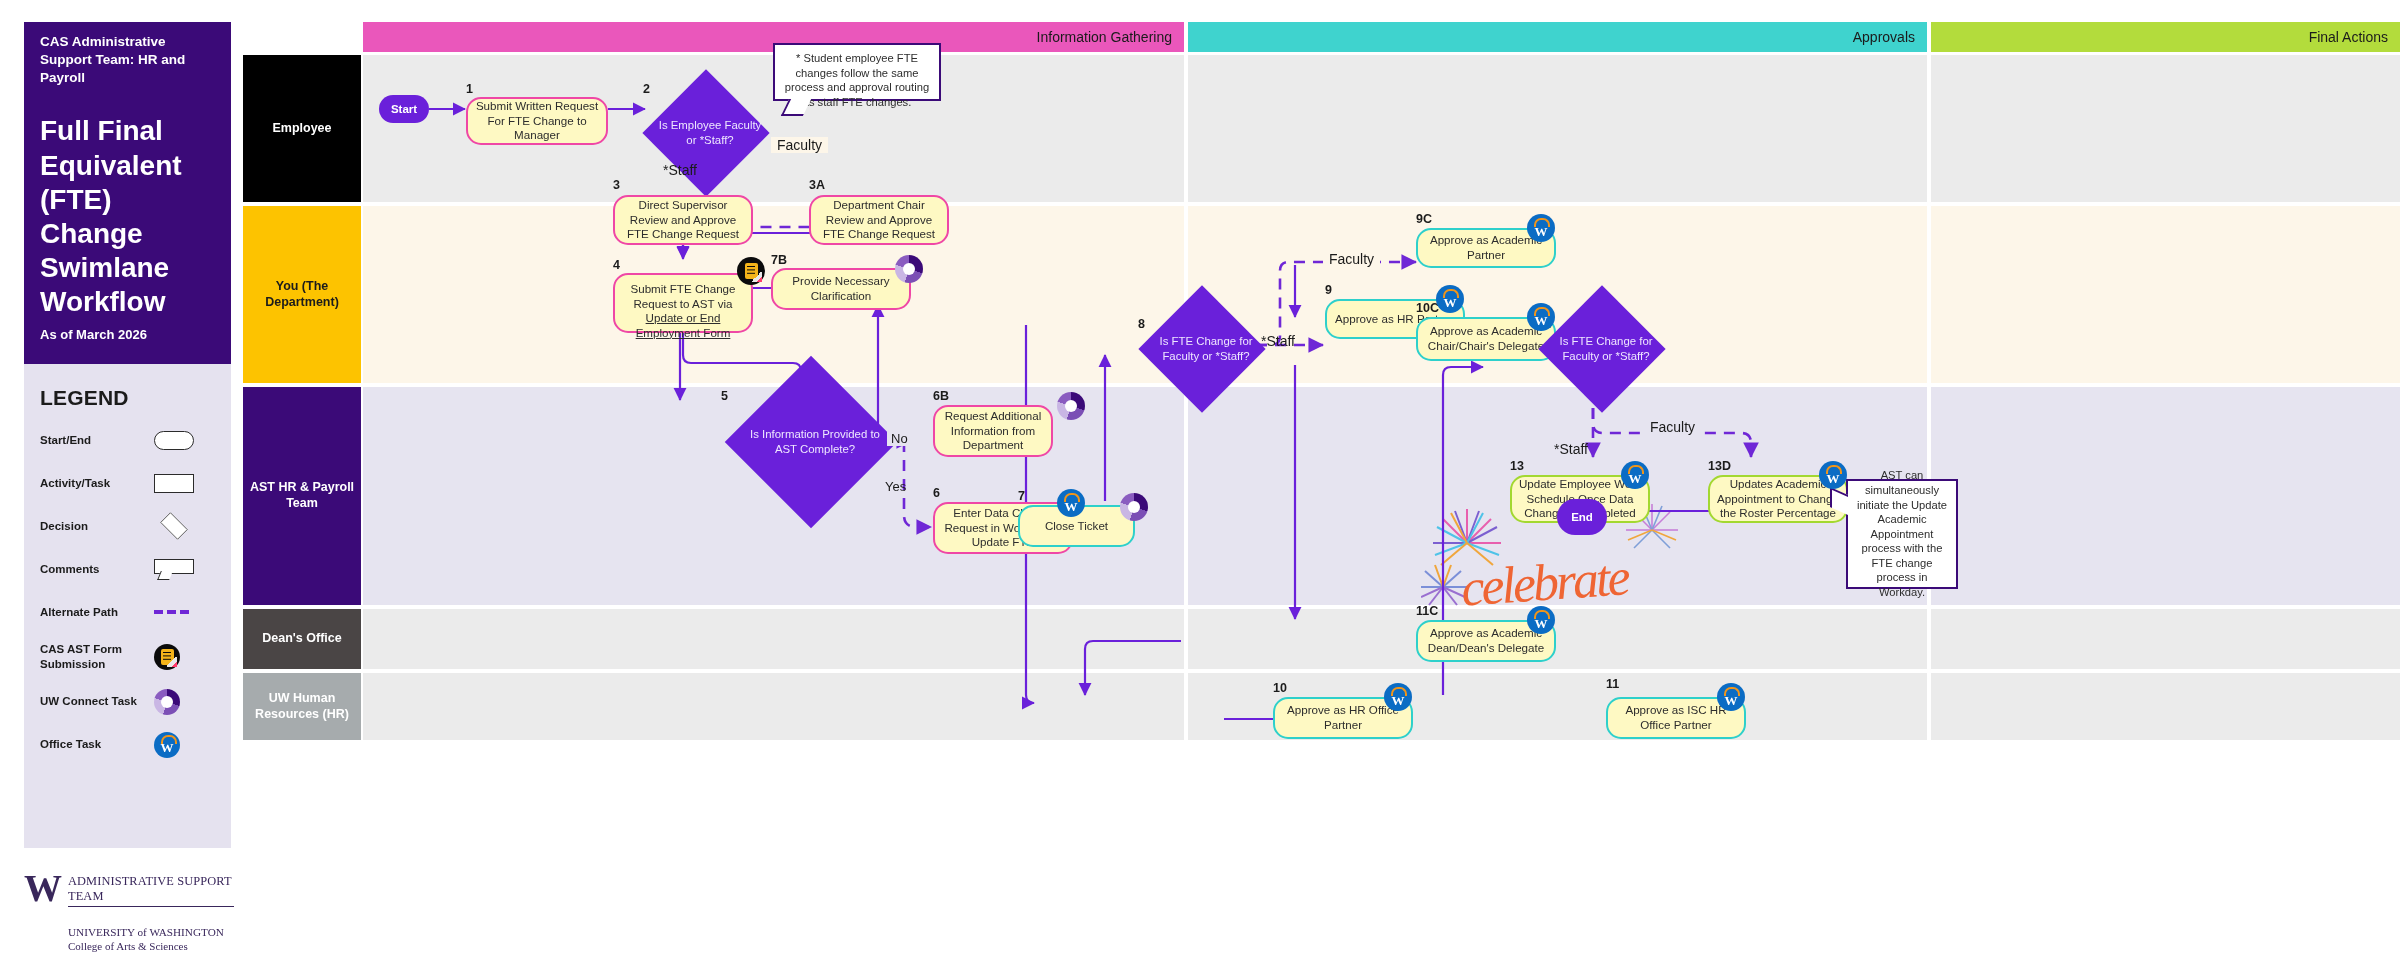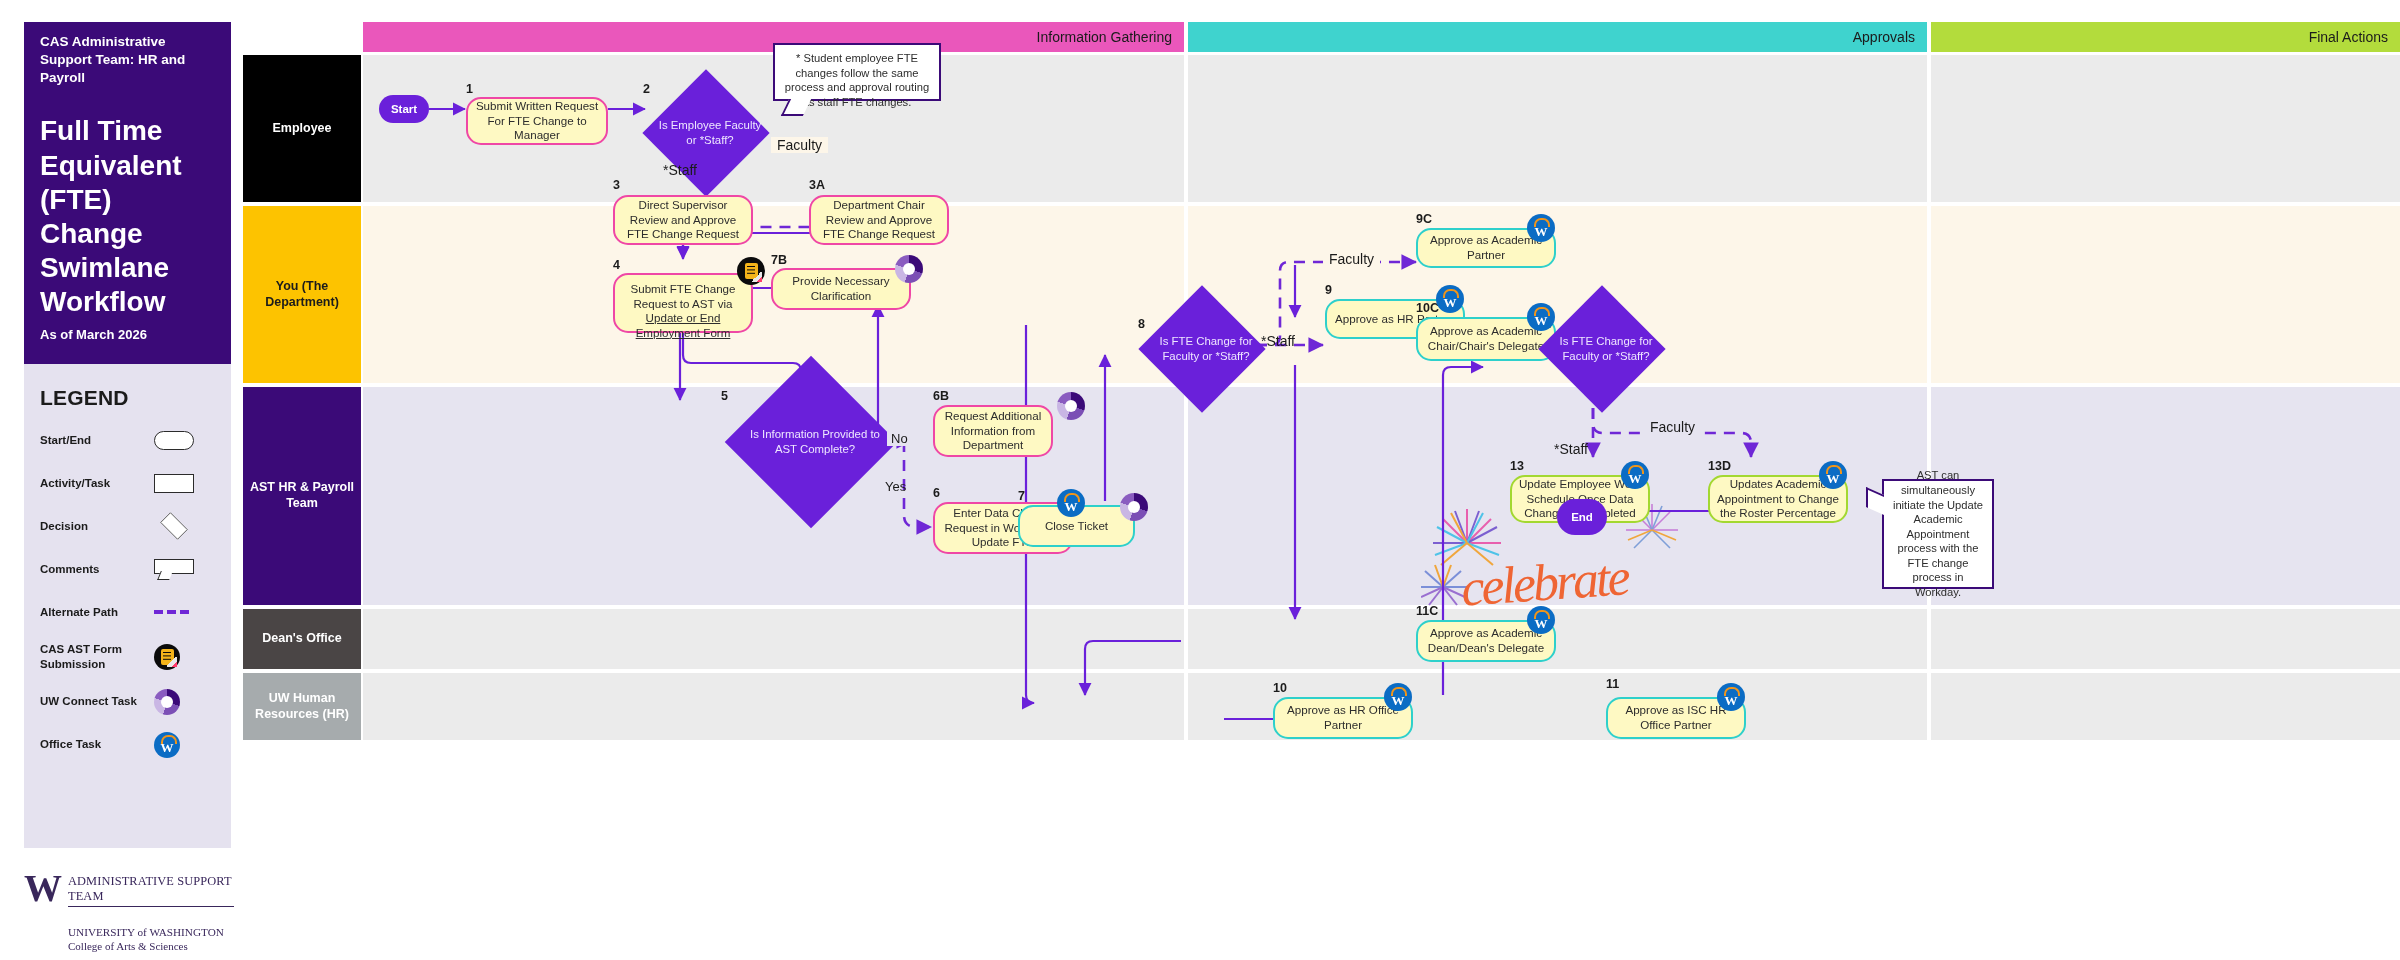--- a/index.html
+++ b/index.html
@@ -118,21 +118,21 @@
      color:#ef6534; font-size:52px; z-index:5; letter-spacing:-3px; transform:rotate(-4deg); }
 </style>
 </head>
 <body>
 
 <div id="root">
 
   <div id="left-panel">
     <div id="title-block">
       <div id="org-name">CAS Administrative Support Team: HR and Payroll</div>
-      <div id="main-title">Full Time Equivalent (FTE) Change Swimlane Workflow</div>
+      <div id="main-title">Full Final Equivalent (FTE) Change Swimlane Workflow</div>
       <div id="as-of">As of March 2026</div>
     </div>
 
     <div id="legend-block">
       <div id="legend-title">LEGEND</div>
 
       <div class="legend-row">
         <div class="legend-label">Start/End</div>
         <div class="legend-art">
             <div class="sh-startend"></div>
@@ -434,21 +434,21 @@
     <div class="badge ic-workday" style="left:1258px; top:406px; width:28px; height:28px;">
         <span>W</span>
       </div>
 
     <div class="stepnum" style="left:1345px; top:404px;">13D</div>
     <div class="node green" style="left:1345px; top:420px; width:140px; height:48px;">Updates Academic Appointment to Change the Roster Percentage</div>
     <div class="badge ic-workday" style="left:1456px; top:406px; width:28px; height:28px;">
         <span>W</span>
       </div>
 
-    <div class="comment" style="left:1483px; top:424px; width:112px; height:110px; display:flex; align-items:center;margin-left:36px;">
+    <div class="comment" style="left:1483px; top:424px; width:112px; height:110px; display:flex; align-items:center;">
       <span>AST can simultaneously initiate the Update Academic Appointment process with the FTE change process in Workday.</span>
       <div style="position:absolute;left:-18px;top:10px;width:18px;height:20px;background:#fff;border-left:2px solid #3b0a78;border-top:2px solid #3b0a78;transform:skewY(24deg);"></div>
     </div>
 
     <svg style="position:absolute;left:1058px;top:448px;width:130px;height:120px;z-index:3" viewBox="0 0 130 120">
       <g stroke-width="2" fill="none">
         <g transform="translate(46,40)">
           <g stroke="#e85fae">
               <path d="M0,0 L0,-34"></path>
               <path d="M0,0 L24,-24"></path>

